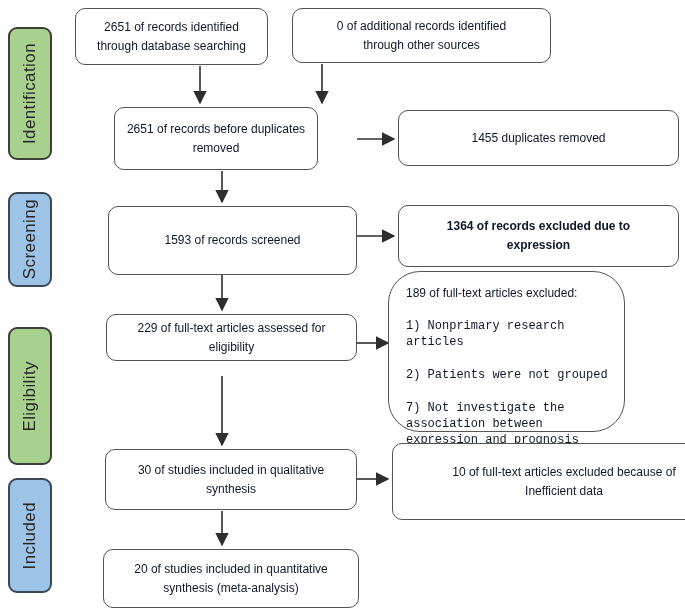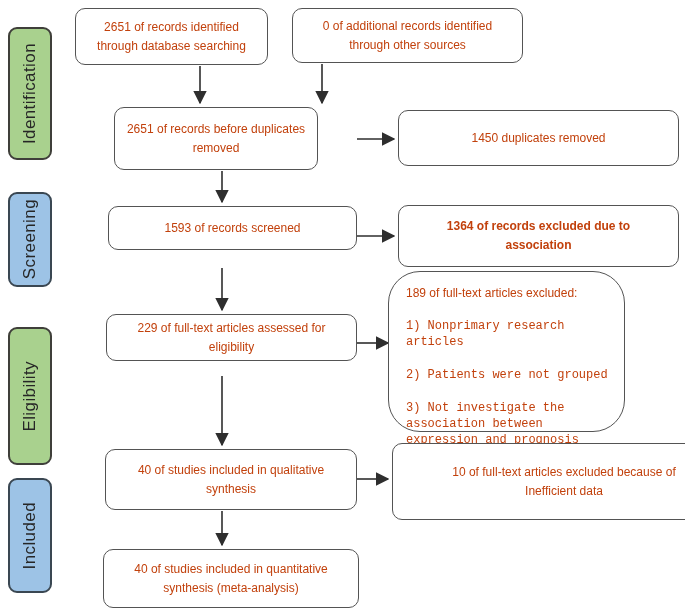--- a/index.html
+++ b/index.html
@@ -33,21 +33,21 @@
   .fbox {
     position: absolute; z-index: 2;
     background: #ffffff;
     border: 1.6px solid #545454;
     border-radius: 10px;
     box-sizing: border-box;
     display: flex; flex-direction: column;
     align-items: center; justify-content: center;
     text-align: center;
     font-size: 12px; line-height: 19px;
-    color: #c2410c;
+    color: #0f172a;
     padding: 0 8px;
   }
   .fbox .line { display: block; }
 
   .fbox-list {
     align-items: flex-start;
     justify-content: flex-start;
     text-align: left;
     padding: 13px 14px 8px 17px;
     line-height: 16px;
@@ -88,63 +88,63 @@
   </div>
   <div class="stage" style="left: 8px; top: 478px; width: 44px; height: 115px; background-color: rgb(157, 195, 230); border-color: rgb(58, 71, 82);">
     <span class="stage-label">Included</span>
   </div>
 
   <div class="fbox" style="left:75px; top:8px; width:193px; height:57px;">
     <span class="line">2651 of records identified</span>
     <span class="line">through database searching</span>
   </div>
 
-  <div class="fbox" style="left:292px; top:8px; width:231px; height:55px;">
+  <div class="fbox" style="left:292px; top:8px; width:259px; height:55px;">
     <span class="line">0 of additional records identified</span>
     <span class="line">through other sources</span>
   </div>
 
   <div class="fbox" style="left:114px; top:107px; width:204px; height:63px;">
     <span class="line">2651 of records before duplicates</span>
     <span class="line">removed</span>
   </div>
 
   <div class="fbox" style="left:398px; top:110px; width:281px; height:56px;">
-    <span class="line">1450 duplicates removed</span>
+    <span class="line">1455 duplicates removed</span>
   </div>
 
-  <div class="fbox" style="left:108px; top:206px; width:249px; height:44px;">
+  <div class="fbox" style="left:108px; top:206px; width:249px; height:69px;">
     <span class="line">1593 of records screened</span>
   </div>
 
   <div class="fbox" style="left:398px; top:205px; width:281px; height:62px;font-weight:bold;">
     <span class="line">1364 of records excluded due to</span>
-    <span class="line">association</span>
+    <span class="line">expression</span>
   </div>
 
   <div class="fbox" style="left:106px; top:314px; width:251px; height:47px;">
     <span class="line">229 of full-text articles assessed for</span>
     <span class="line">eligibility</span>
   </div>
 
   <div class="fbox fbox-list" style="left:388px; top:271px; width:237px; height:161px;border-radius:32px;">
     <span class="line">189 of full-text articles excluded:</span>
     <span class="line item">1) Nonprimary research articles</span>
     <span class="line item">2) Patients were not grouped</span>
-    <span class="line item">3) Not investigate the association between expression and prognosis</span>
+    <span class="line item">7) Not investigate the association between expression and prognosis</span>
   </div>
 
   <div class="fbox" style="left:105px; top:449px; width:252px; height:61px;">
-    <span class="line">40 of studies included in qualitative</span>
+    <span class="line">30 of studies included in qualitative</span>
     <span class="line">synthesis</span>
   </div>
 
   <div class="fbox" style="left:392px; top:443px; width:344px; height:77px;">
     <span class="line">10 of full-text articles excluded because of</span>
     <span class="line">Inefficient data</span>
   </div>
 
   <div class="fbox" style="left:103px; top:549px; width:256px; height:59px;">
-    <span class="line">40 of studies included in quantitative</span>
+    <span class="line">20 of studies included in quantitative</span>
     <span class="line">synthesis (meta-analysis)</span>
   </div>
 
 </div>
 
 </body></html>

